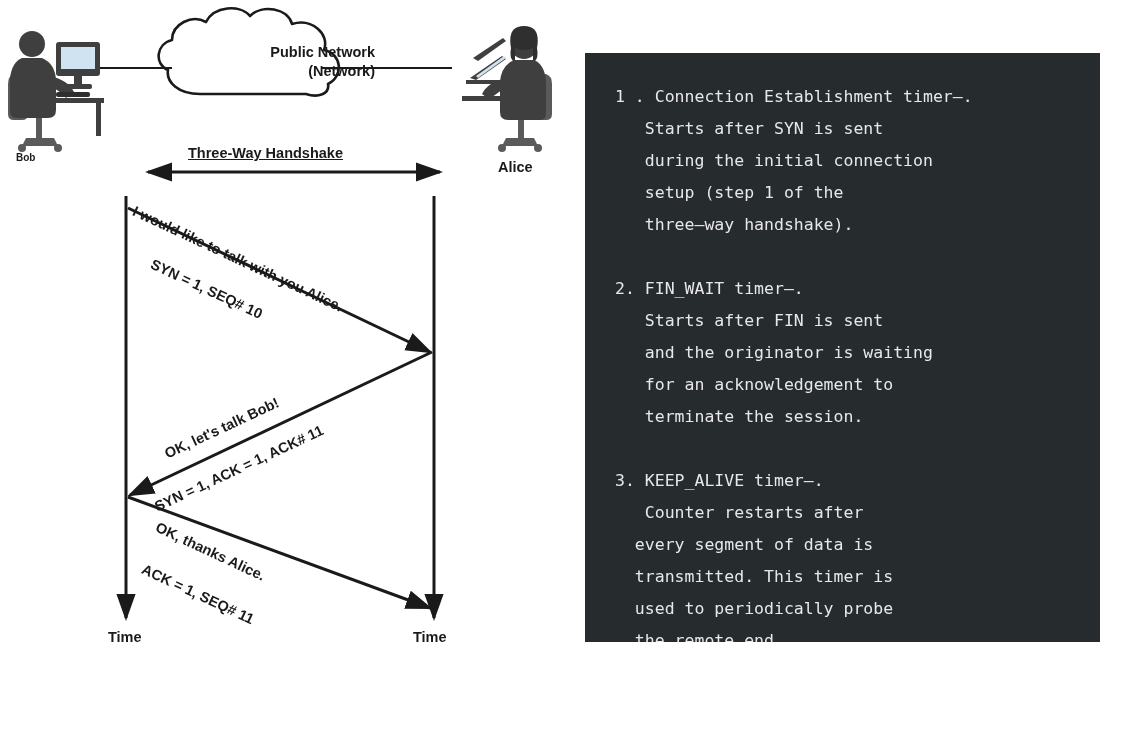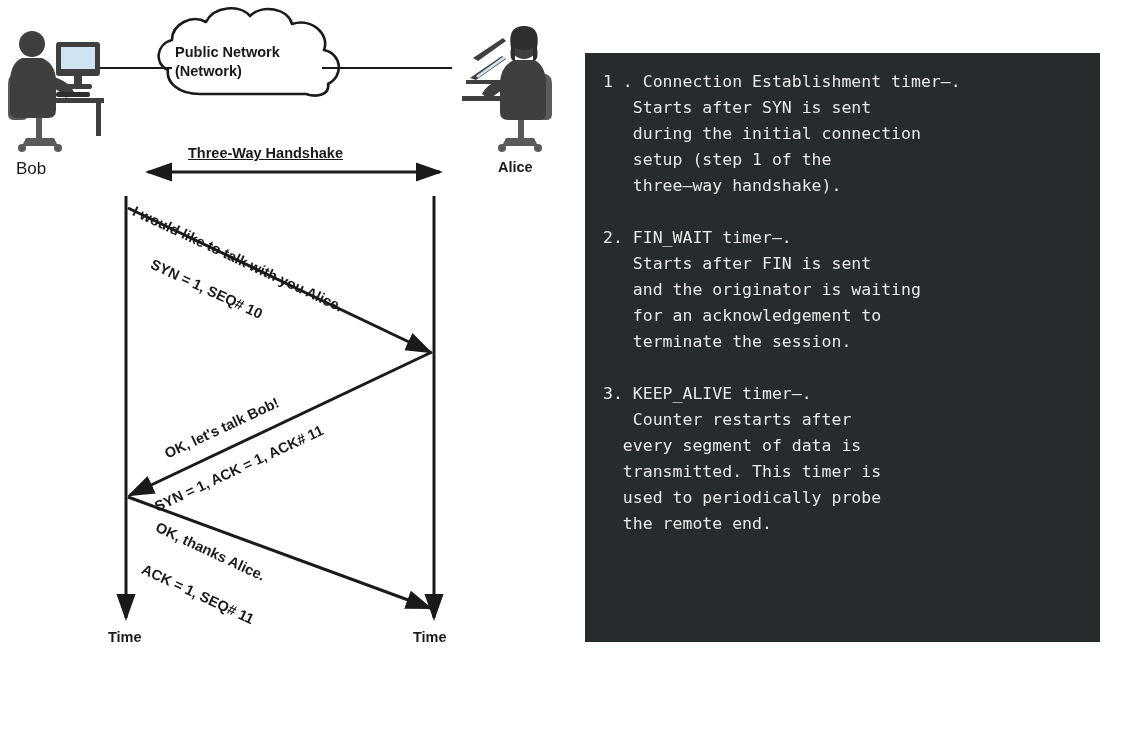--- a/index.html
+++ b/index.html
@@ -32,27 +32,27 @@
   .dg-label {
     position: absolute;
     font-family: "Liberation Sans", sans-serif;
     color: #1a1a1a;
     white-space: nowrap;
   }
 
   #cloud-line1, #cloud-line2 {
     font-size: 14.5px;
     font-weight: bold;
-    text-align: left;
+    text-align: right;
     width: 200px;
   }
   #cloud-line1 { left: 175px; top: 44px; }
   #cloud-line2 { left: 175px; top: 63px; }
 
-  #label-bob  { left: 16px;  top: 159px; font-size: 17px; font-weight: normal; }
+  #label-bob  { left: 16px;  top: 152px; font-size: 10px; font-weight: bold; }
   #label-alice{ left: 498px; top: 159px; font-size: 14.5px; font-weight: bold; }
   #label-handshake { left: 188px; top: 145px; font-size: 14.5px; font-weight: bold; text-decoration: underline; }
   #label-time-left  { left: 108px; top: 629px; font-size: 14.5px; font-weight: bold; }
   #label-time-right { left: 413px; top: 629px; font-size: 14.5px; font-weight: bold; }
 
   
   .msg-label {
     position: absolute;
     font-size: 14.5px;
     font-weight: bold;
@@ -79,24 +79,24 @@
     left: 585px;
     top: 53px;
     width: 515px;
     height: 589px;
     background: #262b2e;
     box-sizing: border-box;
     padding: 16px 18px 10px 18px;
     overflow: hidden;
   }
   #terminal-text {
-    margin: 0;
+    margin: 12px;
     font-family: "DejaVu Sans Mono", monospace;
     font-size: 16.5px;
-    line-height: 26px;
+    line-height: 32px;
     color: #e8e8e8;
     white-space: pre;
   }
 </style>
 </head>
 <body>
 
 <div id="diagram-panel">
 
   <svg id="diagram-svg" width="580" height="730" viewBox="0 0 580 730">

